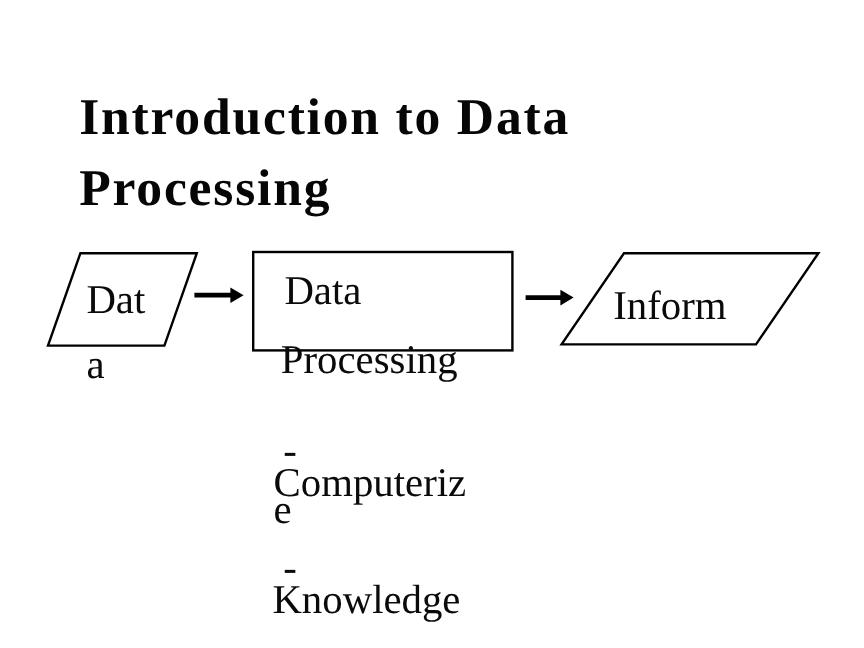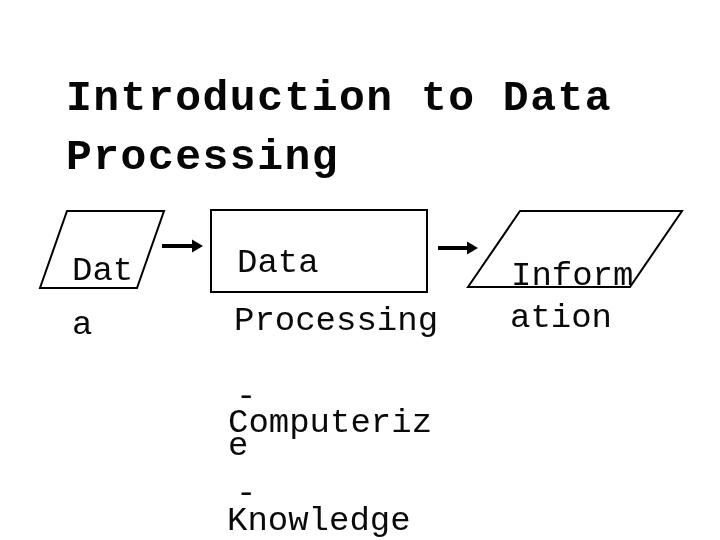--- a/index.html
+++ b/index.html
@@ -2,21 +2,21 @@
 <html><head>
 <meta charset="utf-8">
 <style>
   html, body { margin: 0; padding: 0; background: #ffffff; }
   .slide {
     position: relative;
     width: 708px;
     height: 540px;
     background: #ffffff;
     overflow: hidden;
-    font-family: Liberation Mono, monospace;
+    font-family: Liberation Serif, serif;
     color: #0a0a0a;
   }
   .title {
     position: absolute;
     left: 66px;
     top: 69px;
     font-size: 43px;
     font-weight: bold;
     line-height: 59px;
     letter-spacing: 1.5px;
@@ -27,21 +27,20 @@
     position: absolute;
     left: 0;
     top: 0;
   }
   .dline {
     position: absolute;
     font-size: 34px;
     line-height: 34px;
     white-space: nowrap;
     color: #0a0a0a;
-    margin-top: 20px;
   }
   
   .l-in1 { left: 72px;  top: 234px; }
   .l-in2 { left: 72px;  top: 288px; }
   
   .l-p1  { left: 237px; top: 226px; }
   .l-p2  { left: 234px; top: 284px; }
   .l-p3  { left: 229px; top: 316px; }
   .l-p4  { left: 236px; top: 360px; }
   .l-p5  { left: 228px; top: 386px; }
@@ -86,15 +85,14 @@
 
   <div class="dline l-p1">Data</div>
   <div class="dline l-p2">Processing</div>
   <div class="dline l-p4">-</div>
   <div class="dline l-p5">Computeriz</div>
   <div class="dline l-p6">e</div>
   <div class="dline l-p7">-</div>
   <div class="dline l-o1">Inform</div>
 
   <div class="dline l-p8">Knowledge</div>
-  <div class="dline l-o2">ation</div>
 
 </div>
 
 </body></html>

